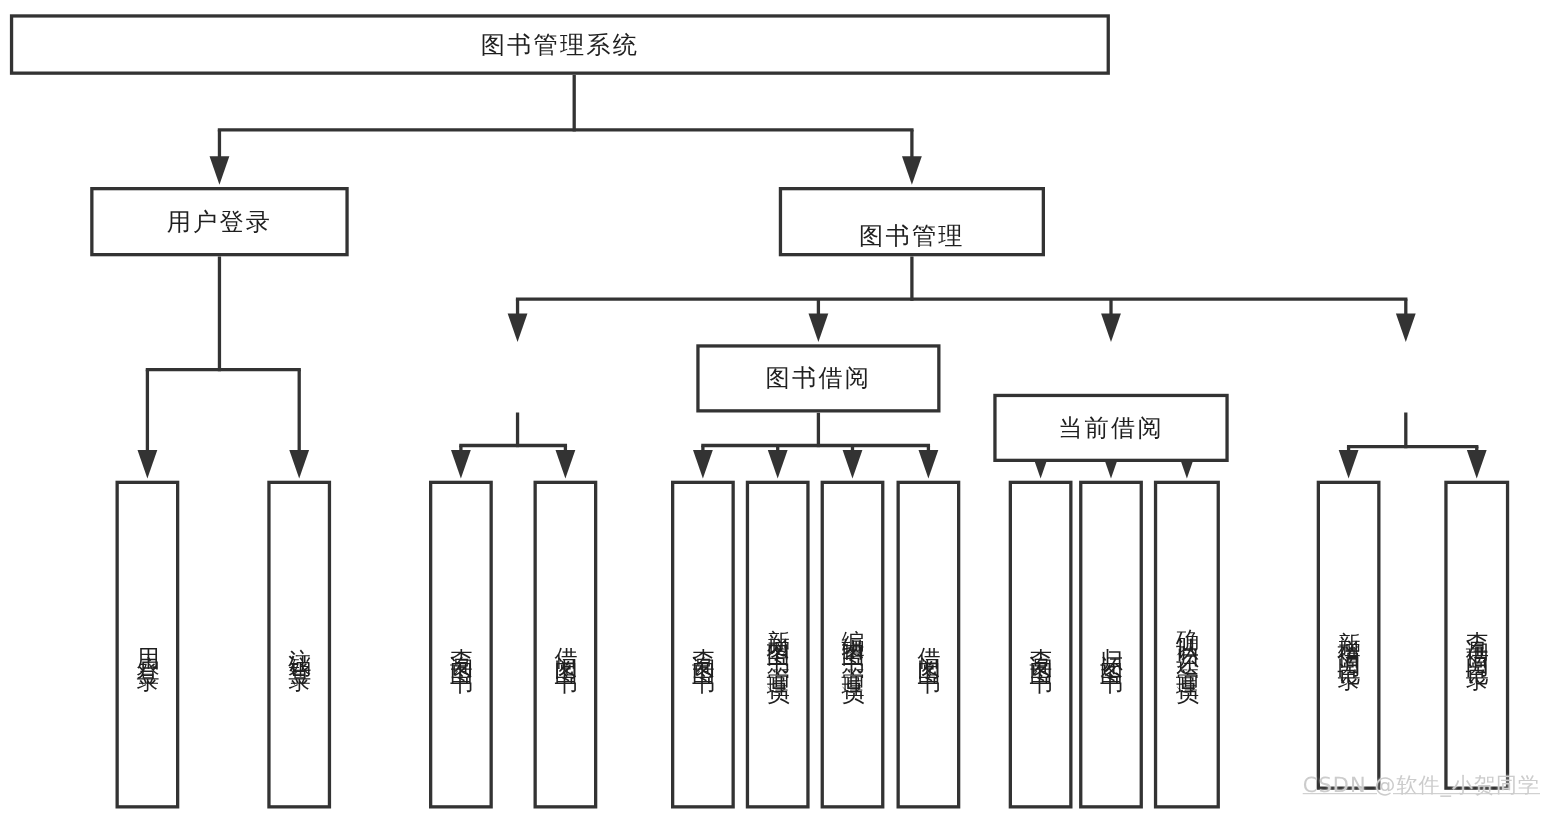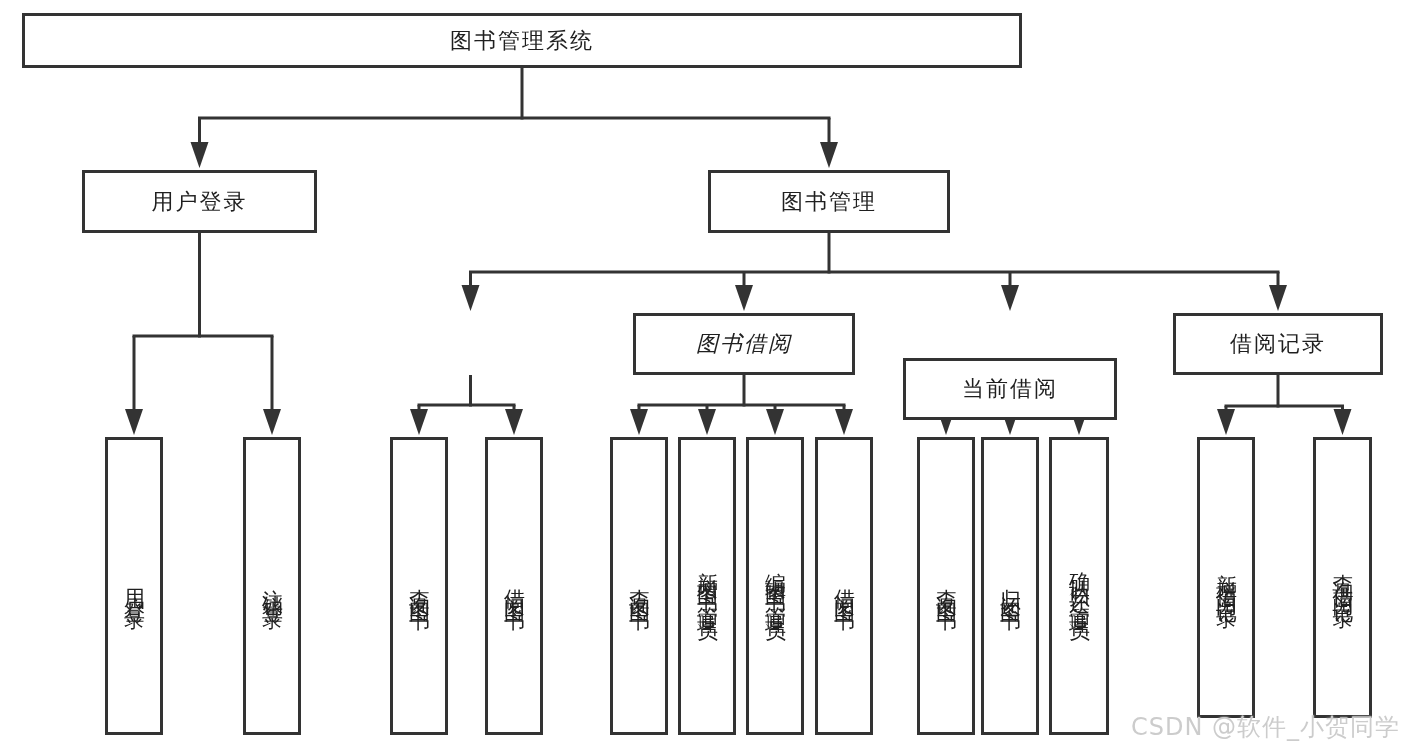--- a/index.html
+++ b/index.html
@@ -25,47 +25,48 @@
   .h-label{
     font-size:22px;letter-spacing:2px;white-space:nowrap;
     color:var(--text);
   }
   .v-label{
     writing-mode:vertical-rl;text-orientation:mixed;
     font-size:21px;letter-spacing:7px;line-height:1;
     color:var(--text);
   }
   
-  .n-root          {left:22px;  top:13px;  width:1000px;height:55px;}
+  .n-root          {left:9px;  top:13px;  width:1000px;height:55px;}
   .n-user-login    {left:82px;  top:170px; width:235px; height:63px;}
-  .n-book-mgmt     {left:708px; top:170px; width:242px; height:63px;}
+  .n-book-mgmt     {left:708px; top:170px; width:242px; height:63px;align-items:flex-end;}
   .n-new-book      {left:363px; top:313px; width:215px; height:62px;}
-  .n-book-borrow   {left:633px; top:313px; width:222px; height:62px;font-style:italic;}
+  .n-book-borrow   {left:633px; top:313px; width:222px; height:62px;}
   .n-current-borrow{left:903px; top:313px; width:214px; height:62px;margin-top:45px;}
   .n-borrow-records{left:1173px;top:313px; width:210px; height:62px;}
   .leaf{top:437px;width:58px;height:298px;}
   .l-user-login    {left:105px;}
   .l-logout        {left:243px;}
   .l-search1       {left:390px;}
   .l-borrow1       {left:485px;}
   .l-search2       {left:610px;}
   .l-add-book      {left:678px;}
   .l-edit-book     {left:746px;}
   .l-borrow2       {left:815px;}
   .l-search3       {left:917px;}
   .l-return        {left:981px;}
   .l-confirm       {left:1049px;width:60px;}
   .l-add-record    {left:1197px;height:281px;}
   .l-search-record {left:1313px;width:59px;height:281px;}
   .watermark{
-    position:absolute;right:5px;bottom:4px;z-index:5;
-    font-size:24px;letter-spacing:1px;
+    position:absolute;right:5px;bottom:20px;z-index:5;
+    font-size:19px;letter-spacing:1px;
     color:var(--watermark);
     text-shadow:0 0 2px #ffffff;
     white-space:nowrap;
+    text-decoration:underline;
   }
 </style>
 </head>
 <body>
 
 <div id="stage">
 
   <svg id="connectors" viewBox="0 0 1405 747" xmlns="http://www.w3.org/2000/svg">
       <line x1="522" y1="68" x2="522" y2="119.5" stroke="#333333" stroke-width="3"></line>
       <line x1="199.5" y1="233" x2="199.5" y2="337.5" stroke="#333333" stroke-width="3"></line>
@@ -131,23 +132,20 @@
   <div class="box n-book-mgmt">
     <span class="h-label">图书管理</span>
   </div>
 
   <div class="box n-book-borrow">
     <span class="h-label">图书借阅</span>
   </div>
   <div class="box n-current-borrow">
     <span class="h-label">当前借阅</span>
   </div>
-  <div class="box n-borrow-records">
-    <span class="h-label">借阅记录</span>
-  </div>
 
   <div class="box leaf l-user-login">
     <span class="v-label">用户登录</span>
   </div>
   <div class="box leaf l-logout">
     <span class="v-label">注销登录</span>
   </div>
   <div class="box leaf l-search1">
     <span class="v-label">查询图书</span>
   </div>

